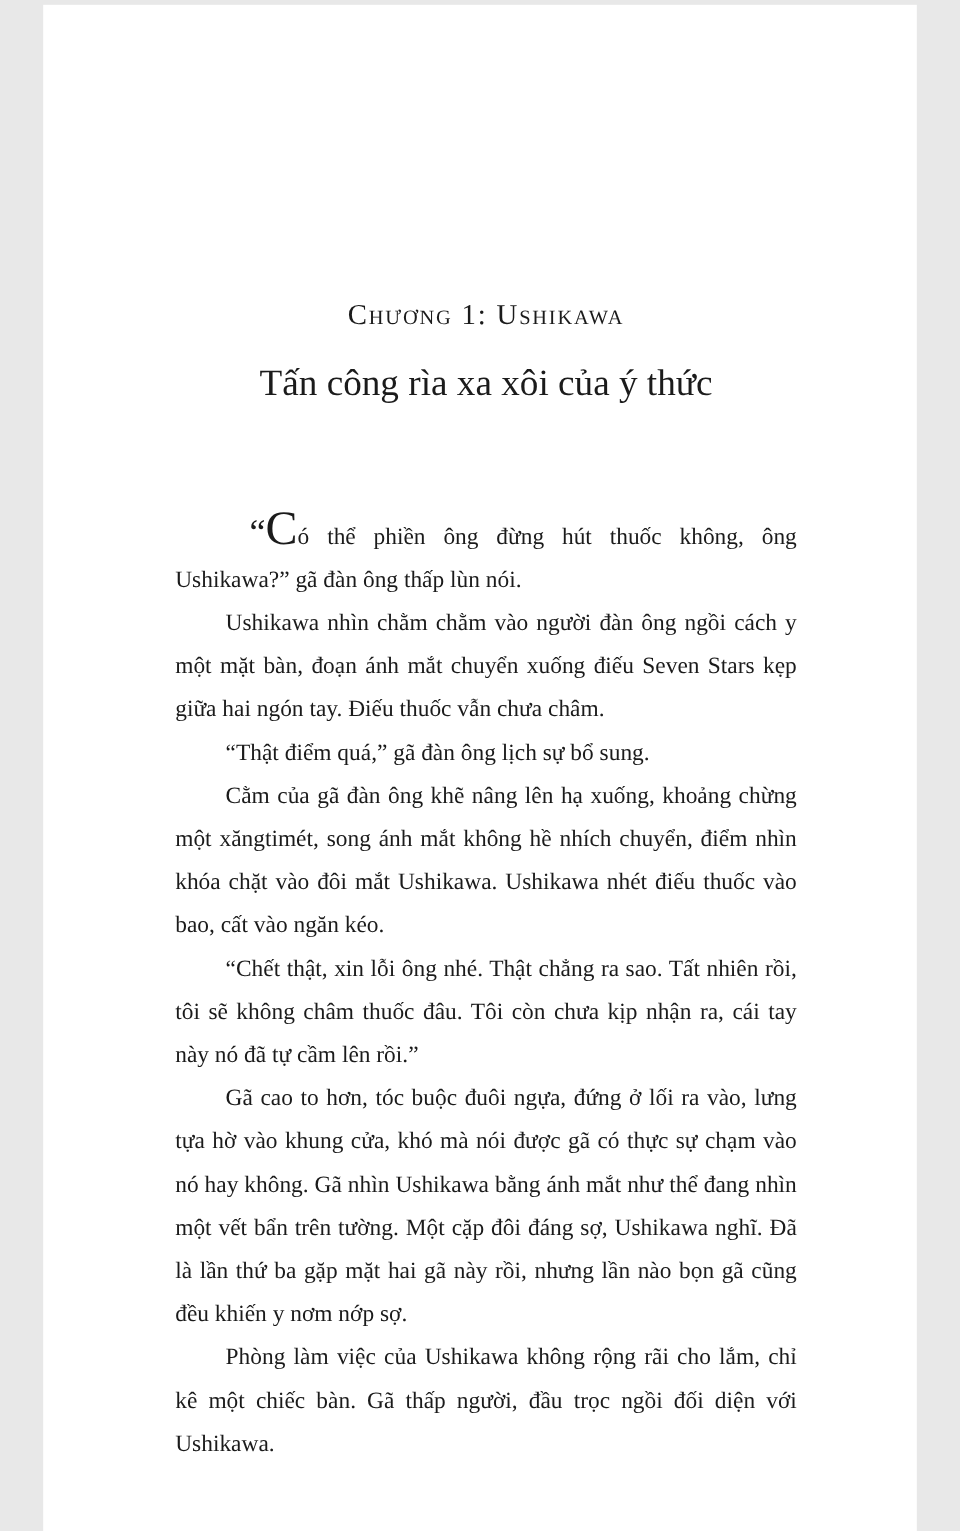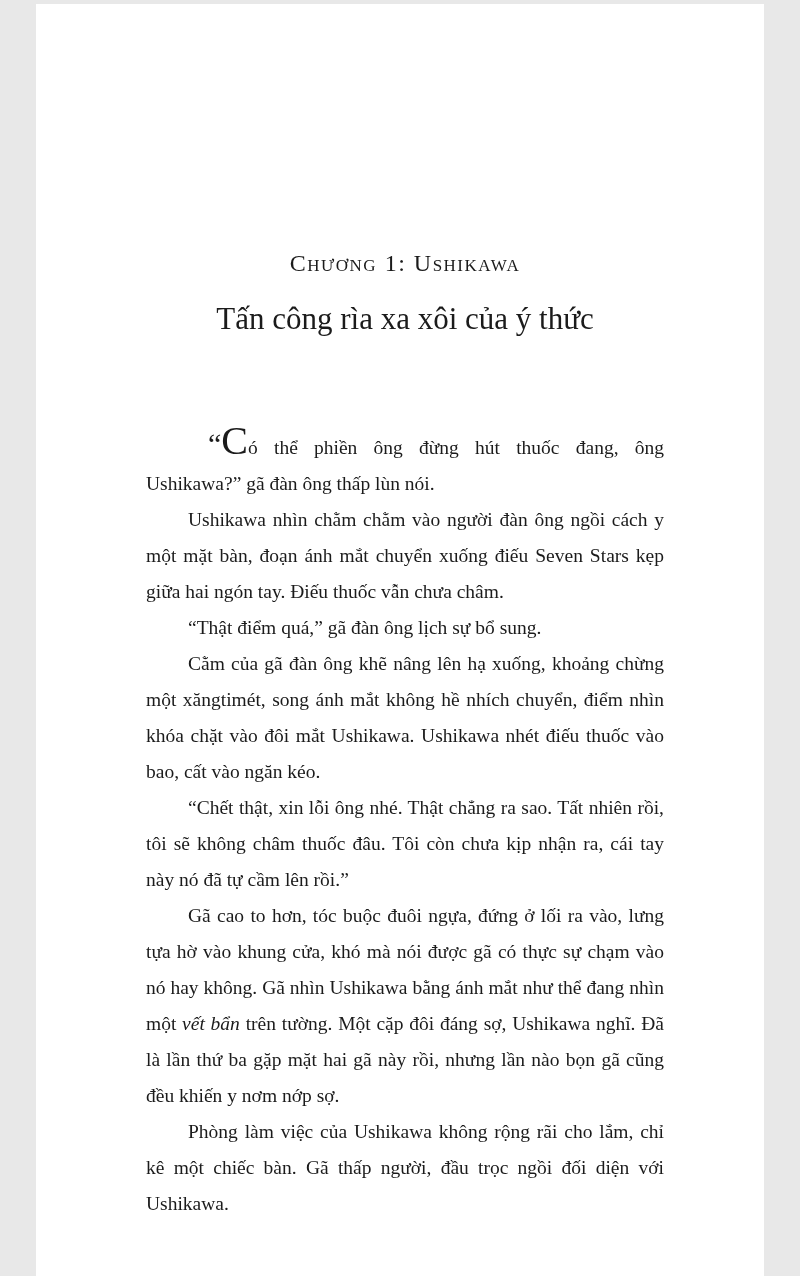--- a/index.html
+++ b/index.html
@@ -52,32 +52,31 @@
   }
   .seg-quote {
     font-size: 30px;
     line-height: 0;
   }
   .seg-bigcap {
     font-size: 40px;
     line-height: 0;
   }
   .seg-italic {
-    font-style: italic;
   }
 </style>
 </head>
 <body>
 
 <div class="page">
   <div class="content">
     <div class="chapter-heading">Chương 1: Ushikawa</div>
     <div class="chapter-title">Tấn công rìa xa xôi của ý thức</div>
     <div class="body-text" id="body-text">
-        <p class="opening"><span class="seg-quote">“</span><span class="seg-bigcap">C</span><span>ó thể phiền ông đừng hút thuốc đang, ông Ushikawa?” gã đàn ông thấp lùn nói.</span></p>
+        <p class="opening"><span class="seg-quote">“</span><span class="seg-bigcap">C</span><span>ó thể phiền ông đừng hút thuốc không, ông Ushikawa?” gã đàn ông thấp lùn nói.</span></p>
         <p class="indent"><span>Ushikawa nhìn chằm chằm vào người đàn ông ngồi cách y một mặt bàn, đoạn ánh mắt chuyển xuống điếu Seven Stars kẹp giữa hai ngón tay. Điếu thuốc vẫn chưa châm.</span></p>
         <p class="indent"><span>“Thật điểm quá,” gã đàn ông lịch sự bổ sung.</span></p>
         <p class="indent"><span>Cằm của gã đàn ông khẽ nâng lên hạ xuống, khoảng chừng một xăngtimét, song ánh mắt không hề nhích chuyển, điểm nhìn khóa chặt vào đôi mắt Ushikawa. Ushikawa nhét điếu thuốc vào bao, cất vào ngăn kéo.</span></p>
         <p class="indent"><span>“Chết thật, xin lỗi ông nhé. Thật chẳng ra sao. Tất nhiên rồi, tôi sẽ không châm thuốc đâu. Tôi còn chưa kịp nhận ra, cái tay này nó đã tự cầm lên rồi.”</span></p>
         <p class="indent"><span>Gã cao to hơn, tóc buộc đuôi ngựa, đứng ở lối ra vào, lưng tựa hờ vào khung cửa, khó mà nói được gã có thực sự chạm vào nó hay không. Gã nhìn Ushikawa bằng ánh mắt như thể đang nhìn một </span><span class="seg-italic">vết bẩn</span><span> trên tường. Một cặp đôi đáng sợ, Ushikawa nghĩ. Đã là lần thứ ba gặp mặt hai gã này rồi, nhưng lần nào bọn gã cũng đều khiến y nơm nớp sợ.</span></p>
         <p class="indent"><span>Phòng làm việc của Ushikawa không rộng rãi cho lắm, chỉ kê một chiếc bàn. Gã thấp người, đầu trọc ngồi đối diện với Ushikawa.</span></p>
       </div>
   </div>
 </div>
 

